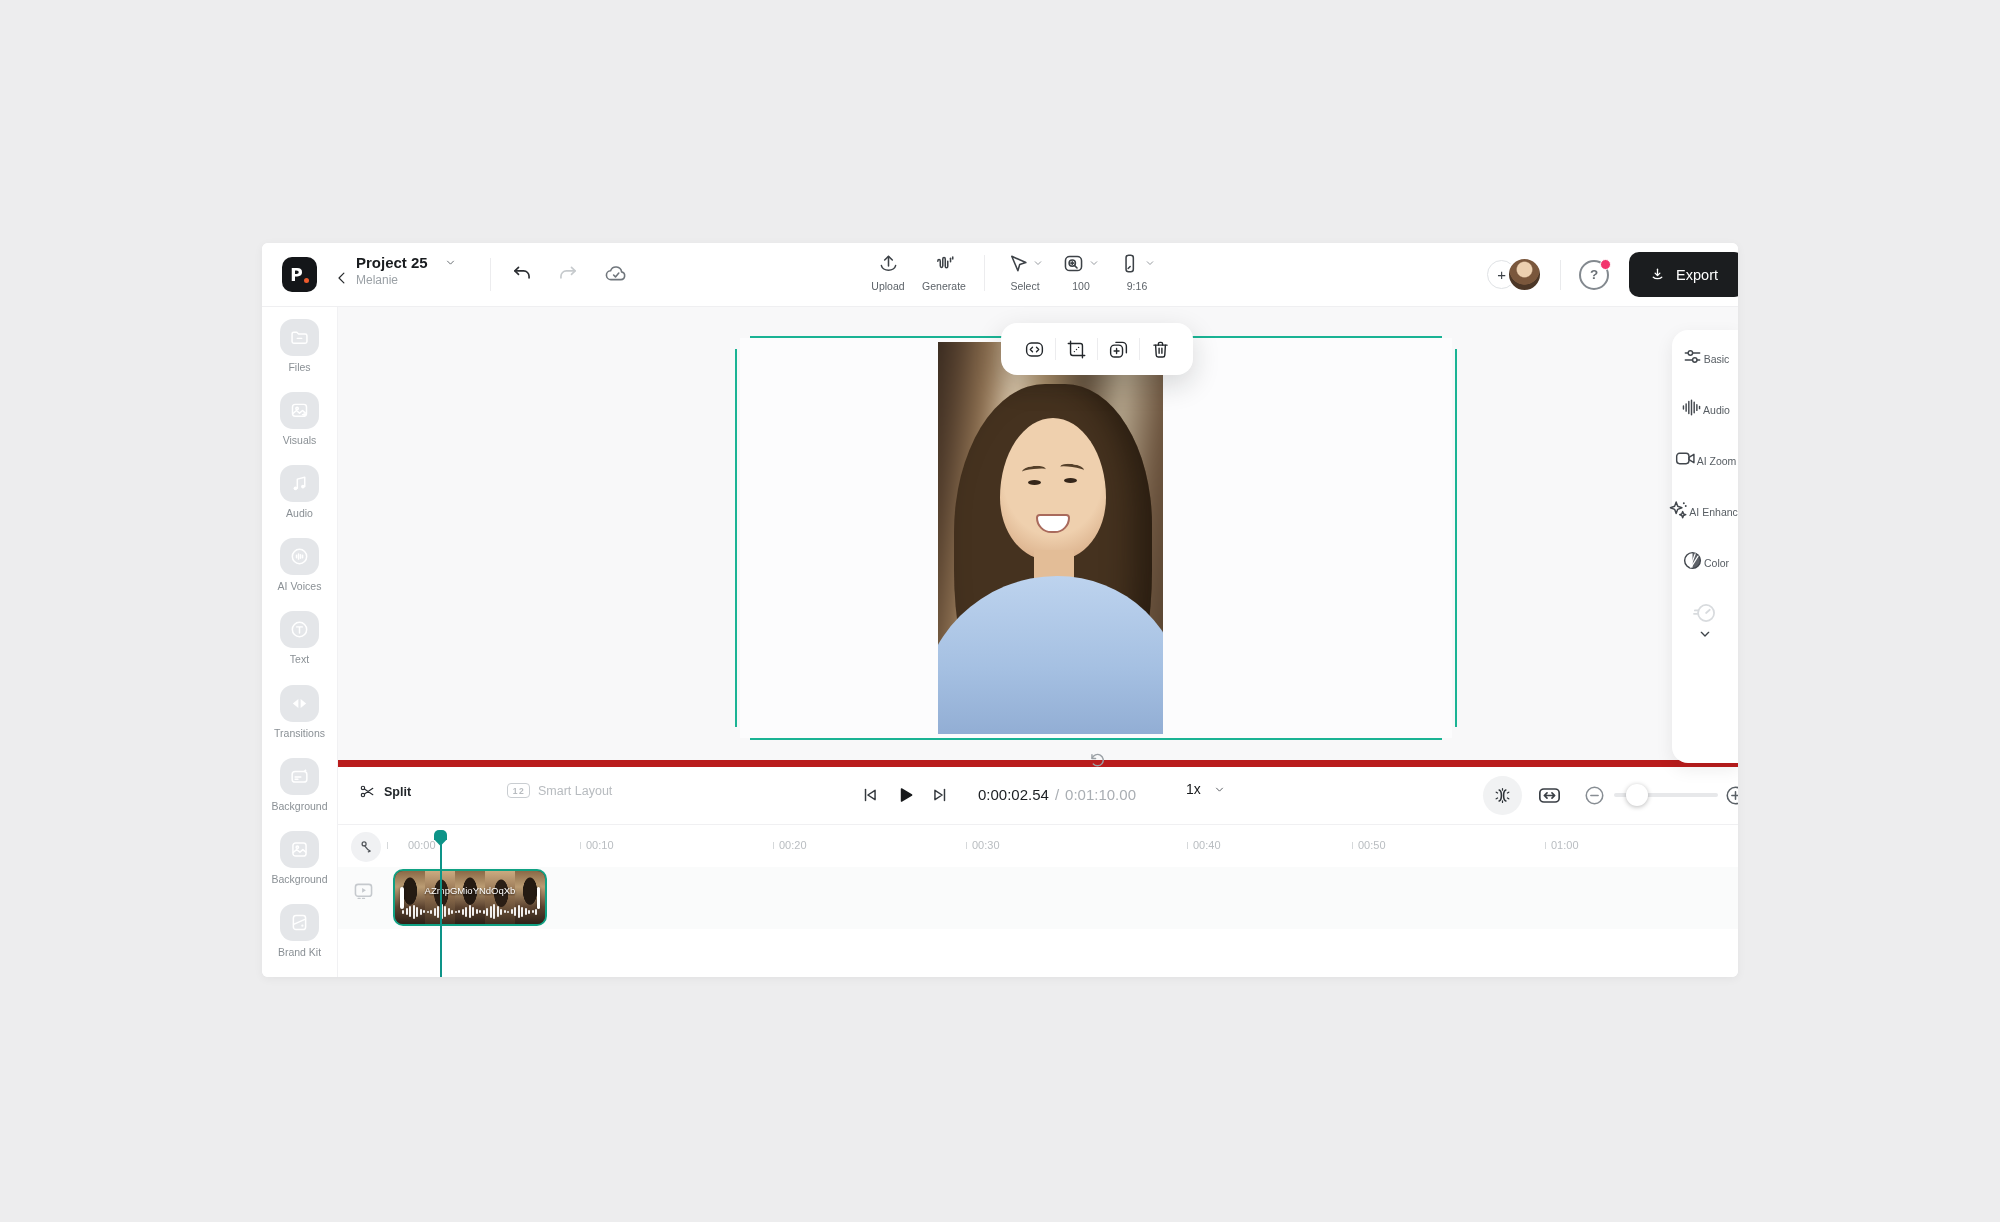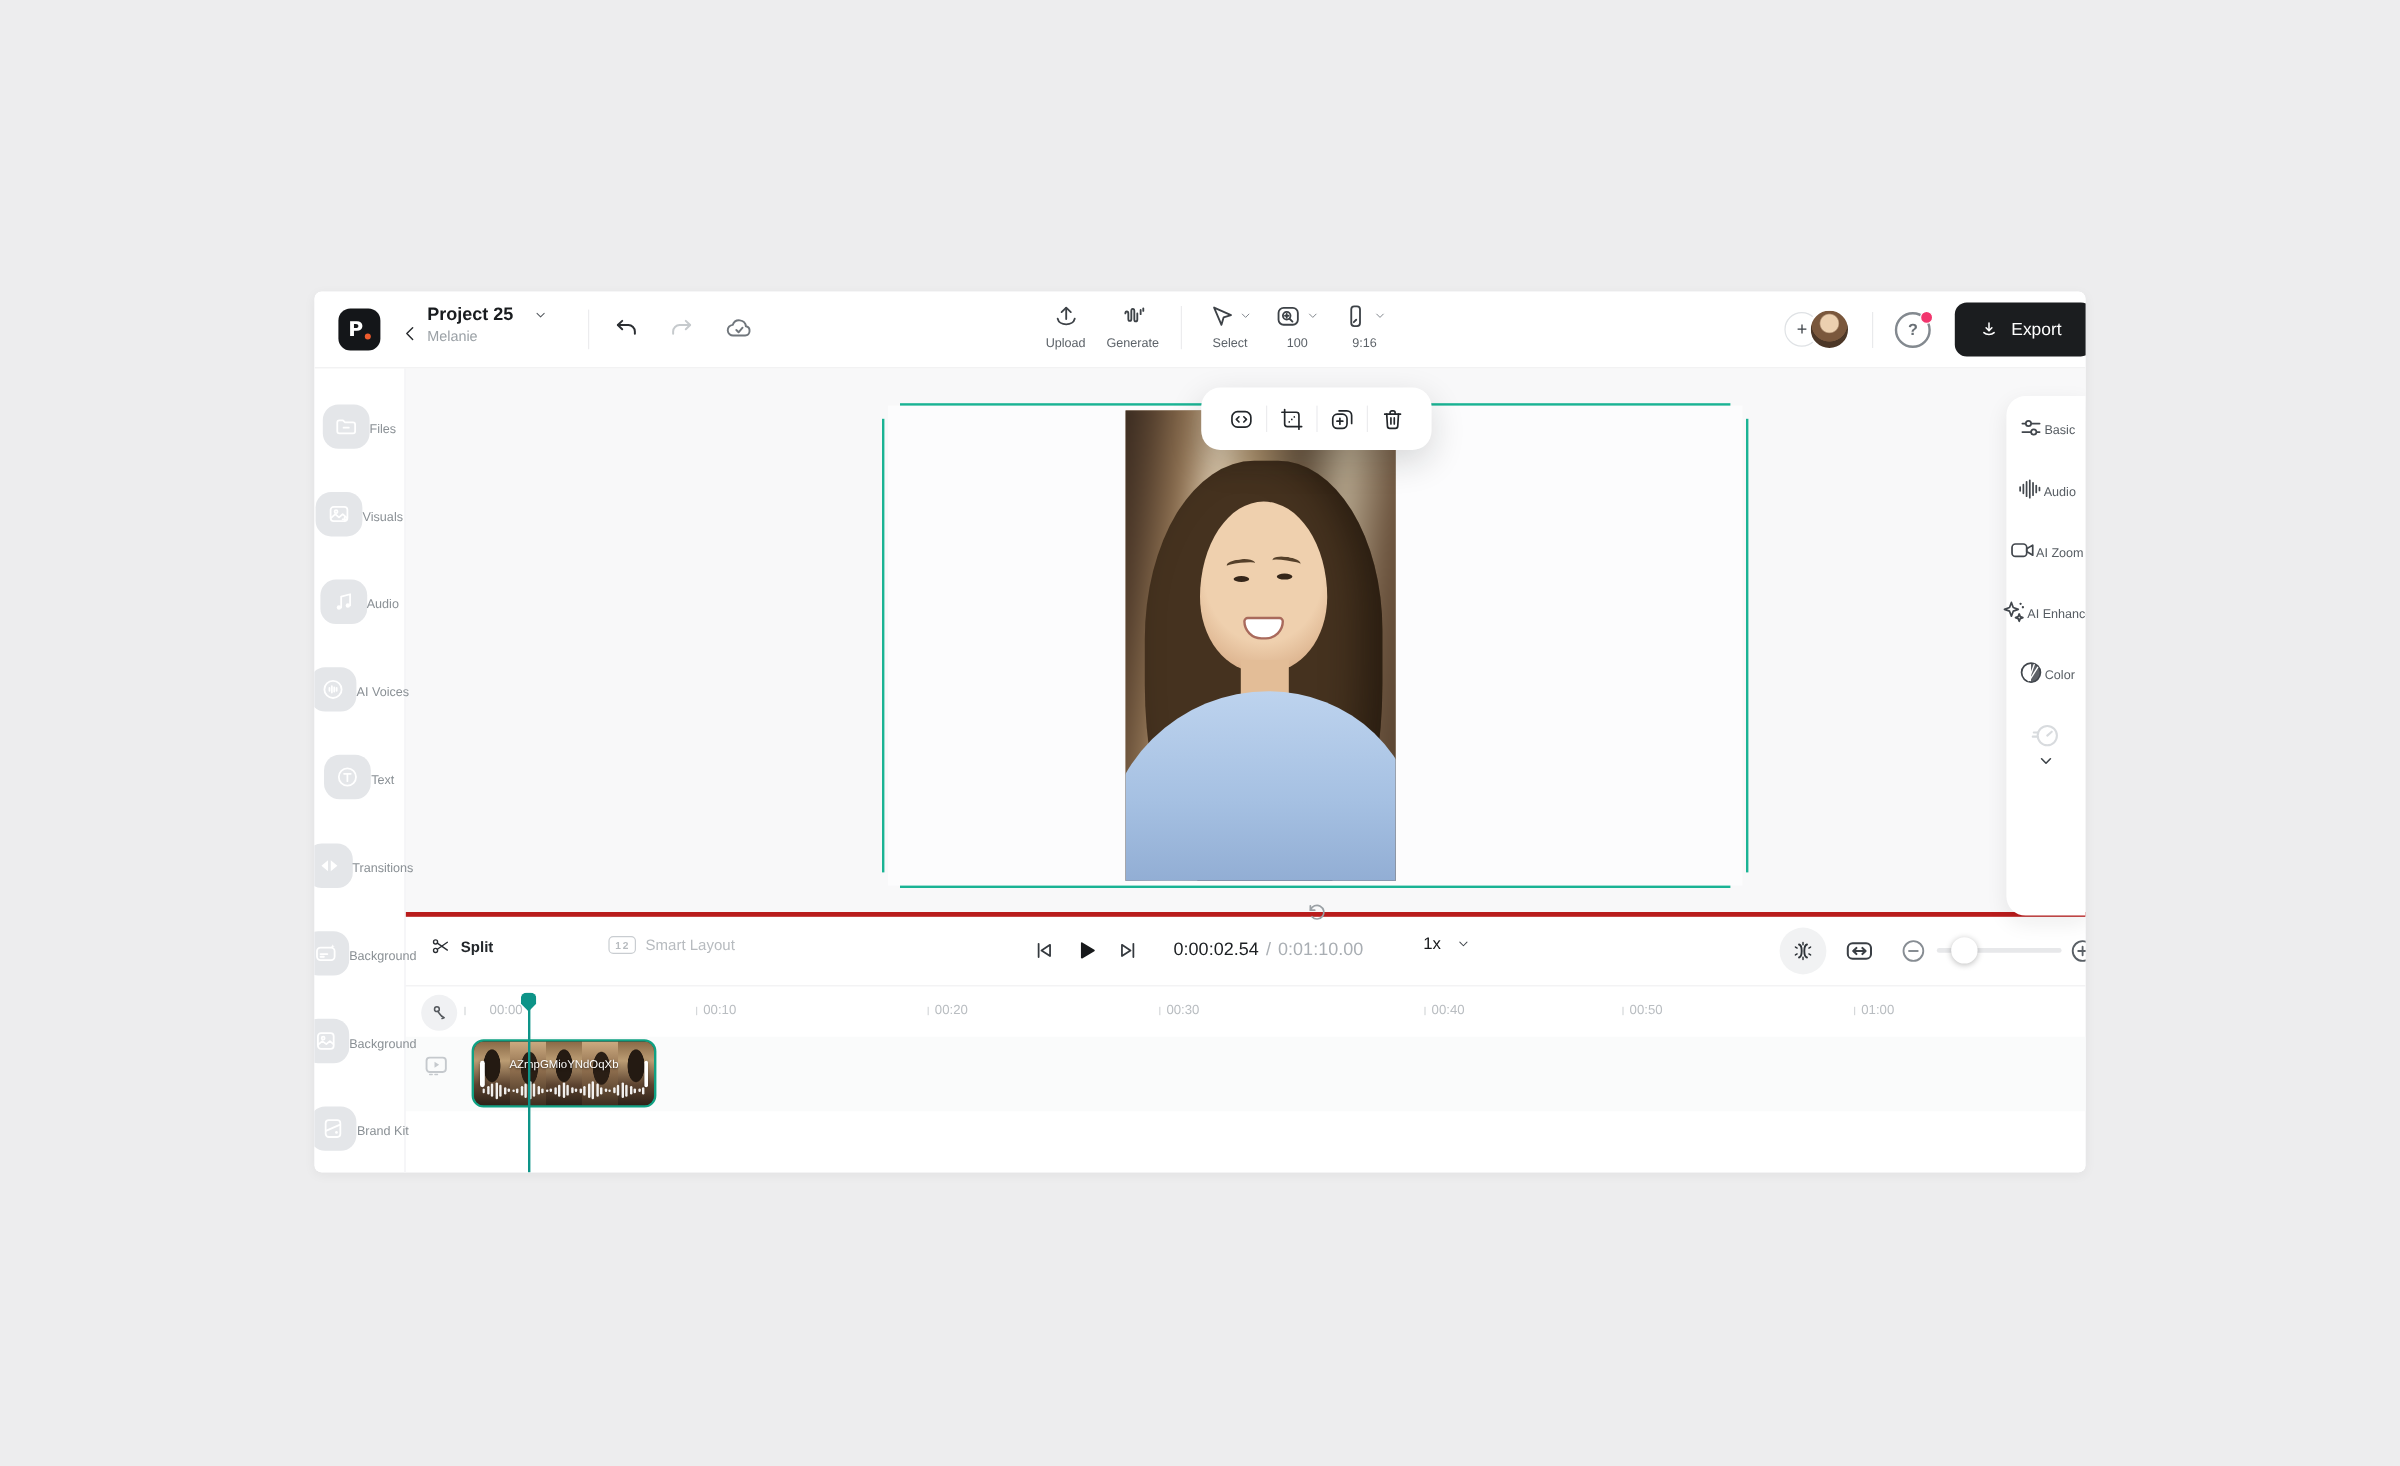--- a/index.html
+++ b/index.html
@@ -42,21 +42,21 @@
   .helpbtn{position:relative;width:26px;height:26px;border-radius:50%;border:2px solid #83898f;color:#6a7076;
     display:flex;align-items:center;justify-content:center;font-size:13.5px;font-weight:700;cursor:pointer}
   .helpdot{position:absolute;top:-3px;right:-4px;width:9px;height:9px;border-radius:50%;background:#f2356d;border:1.5px solid #fff}
   .exportbtn{margin-left:20px;margin-right:-6px;height:45px;background:#1b1d1f;border-radius:10px;color:#fff;
     display:flex;align-items:center;gap:10px;padding:0 26px 0 20px;font-size:14.5px;cursor:pointer}
   .exportbtn svg{stroke-width:1.8}
 
   
   .lsidebar{position:absolute;left:0;top:64px;bottom:0;width:75px;background:#fff;border-right:1px solid #f1f1f3;
     display:flex;flex-direction:column;align-items:center;padding-top:12px;z-index:30}
-  .litem{height:87px;display:flex;flex-direction:row;align-items:center;cursor:pointer}
+  .litem{height:87px;display:flex;flex-direction:column;align-items:center;cursor:pointer}
   .ltile{width:39px;height:37px;border-radius:13px;background:#e4e6e9;color:#fff;display:flex;align-items:center;justify-content:center}
   .ltile svg{width:21px;height:21px;stroke-width:1.7}
   .llabel{font-size:10.5px;color:#8a9095;margin-top:5px;white-space:nowrap}
 
   
   .preview{position:absolute;left:75px;top:64px;right:0;height:453px;background:#f8f8f9}
   .canvas{position:absolute;left:403px;top:31px;width:712px;height:400px;background:#fcfcfd;cursor:pointer}
   .sel{position:absolute;background:#1ab394}
   .sel-t{left:10px;right:10px;top:-2px;height:2px}
   .sel-b{left:10px;right:10px;bottom:-2px;height:2px}
@@ -91,21 +91,21 @@
     box-shadow:0 6px 18px rgba(20,22,25,.08);display:flex;flex-direction:column;align-items:center;padding-top:15px;z-index:35}
   .ritem{display:flex;flex-direction:row;align-items:center;margin-bottom:28px;cursor:pointer}
   .ritem .ric{color:#42474d}
   .ritem svg{width:23px;height:23px;stroke-width:1.5}
   .rlabel{font-size:10.5px;color:#575d63;margin-top:5px;white-space:nowrap}
   .rmore{position:relative;width:40px;height:42px;display:flex;justify-content:center;cursor:pointer}
   .rmore .fade{color:#d8dbde}
   .rmore .chevd{position:absolute;left:50%;transform:translateX(-50%);bottom:0;color:#3e4449}
 
   
-  .tl{position:absolute;left:75px;top:517px;right:0;bottom:0;background:#fff;border-top:4px solid #b91c1c}
+  .tl{position:absolute;left:75px;top:517px;right:0;bottom:0;background:#fff;border-top:7px solid #b91c1c}
   .splitgrp{position:absolute;left:22px;top:16px;display:flex;align-items:center;gap:8px;cursor:pointer;
     font-size:12.5px;font-weight:700;color:#23272b}
   .splitgrp svg{width:17px;height:17px;color:#2a2e33}
   .smartgrp{position:absolute;left:170px;top:16px;display:flex;align-items:center;gap:8px;cursor:pointer;
     font-size:12.5px;color:#b7bbbf}
   .slbadge{min-width:16px;height:13px;border:1.5px solid #c9cdd1;border-radius:4px;font-size:8.5px;font-weight:700;
     letter-spacing:1.5px;display:flex;align-items:center;justify-content:center;color:#b7bbbf;padding:0 2px 0 3px}
   .transport{position:absolute;left:515px;top:11px;display:flex;align-items:center;gap:2px}
   .trbtn{width:34px;height:34px;display:flex;align-items:center;justify-content:center;color:#34393e;cursor:pointer}
   .trbtn svg{width:22px;height:22px}

